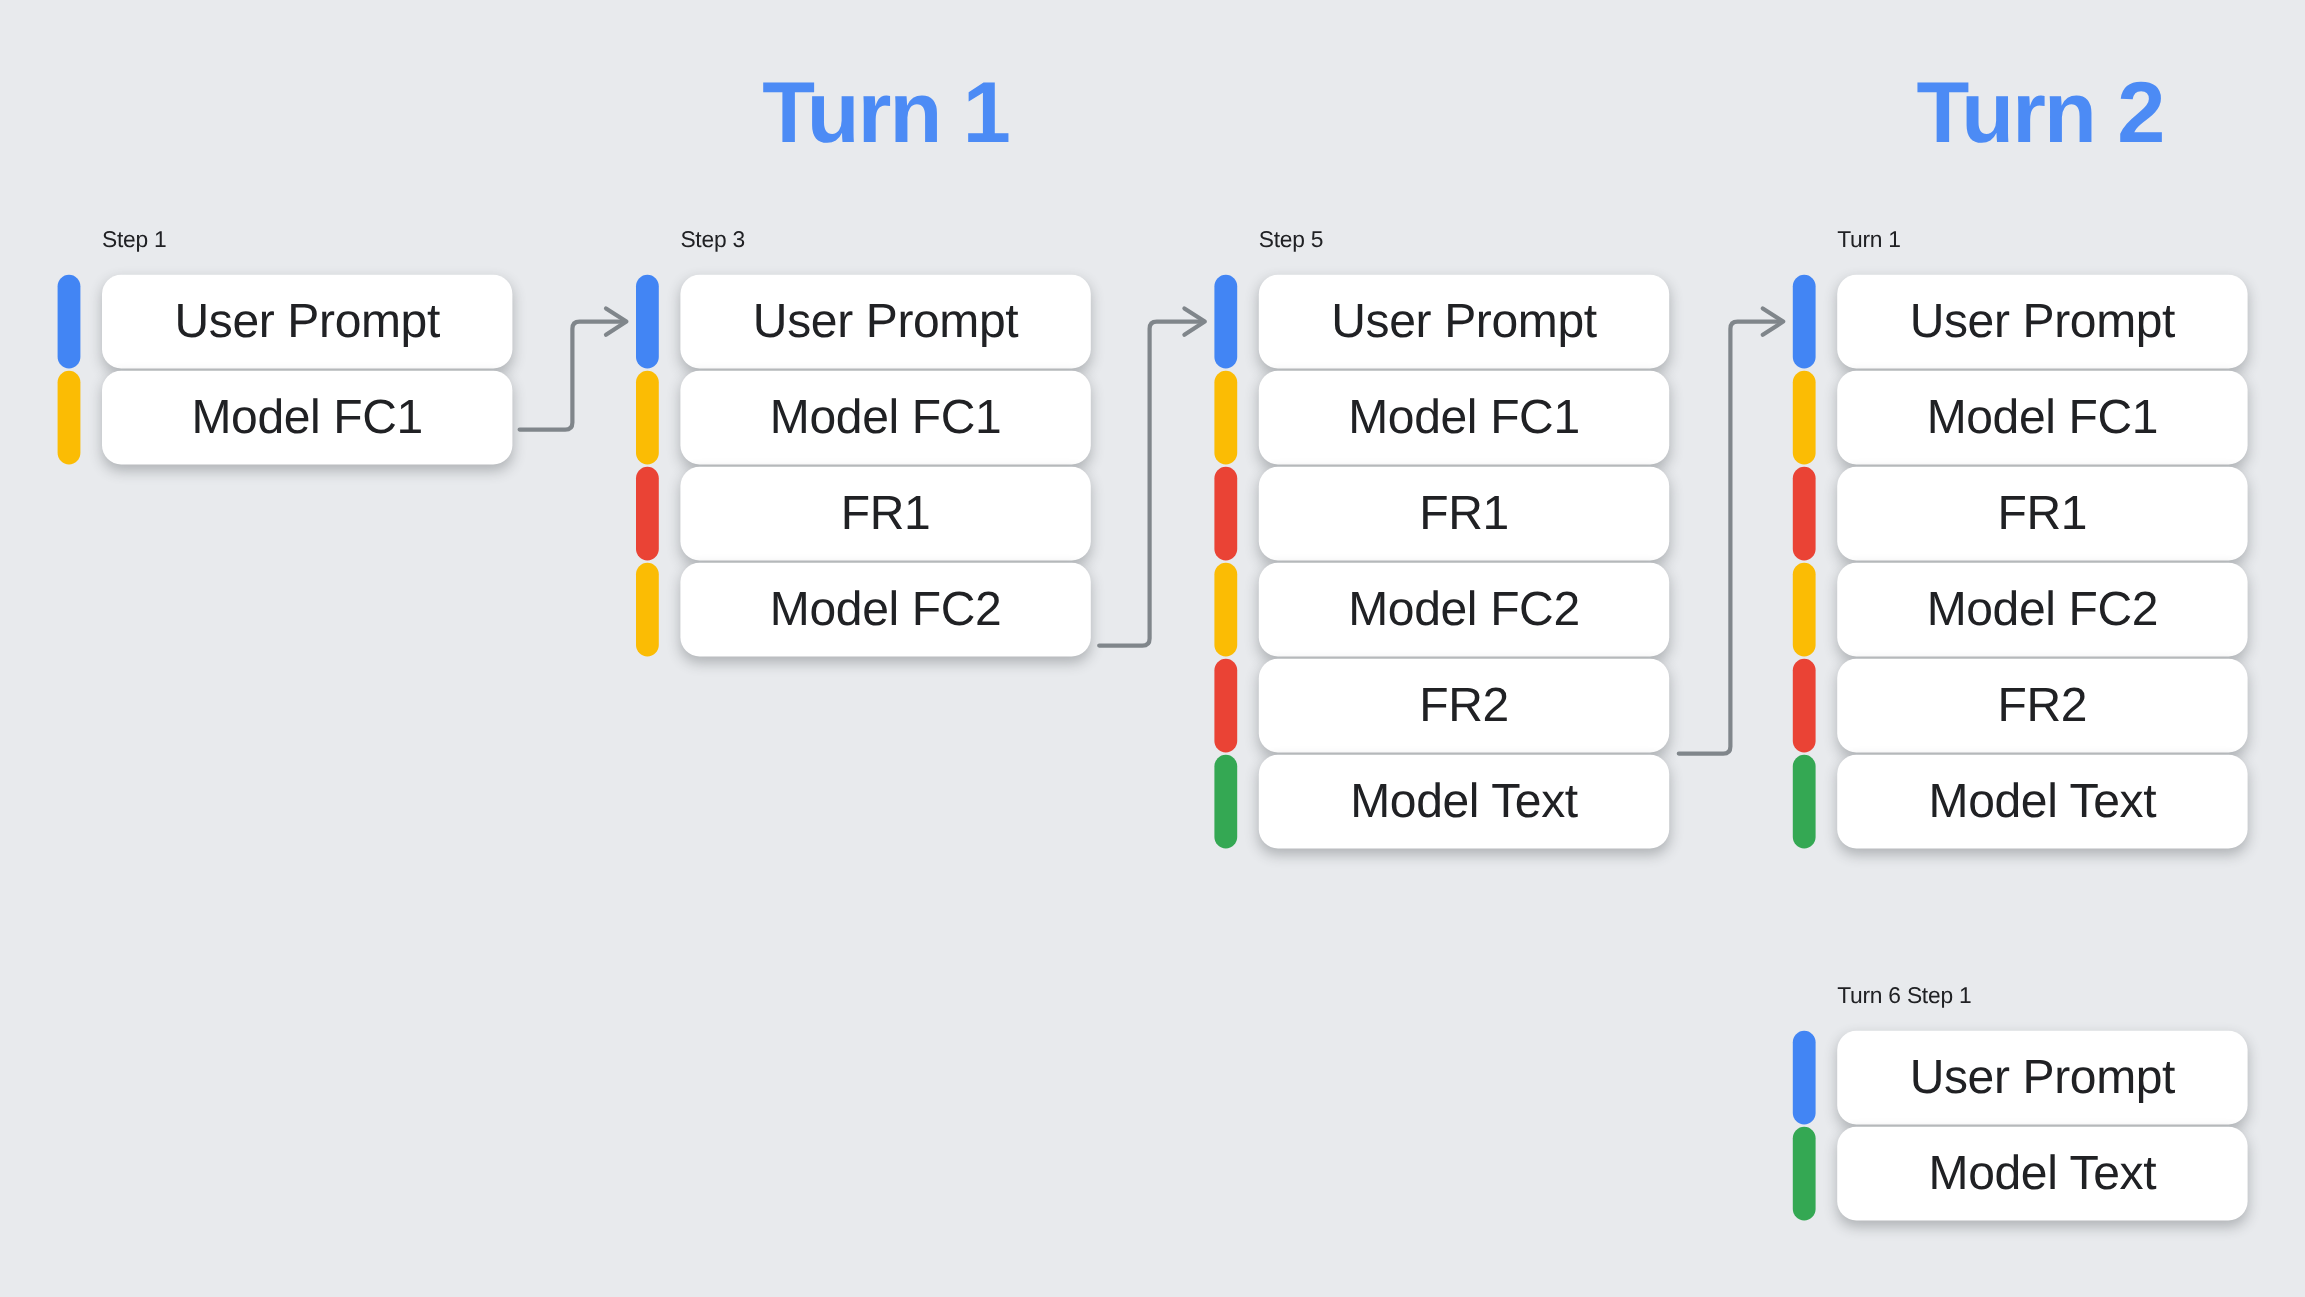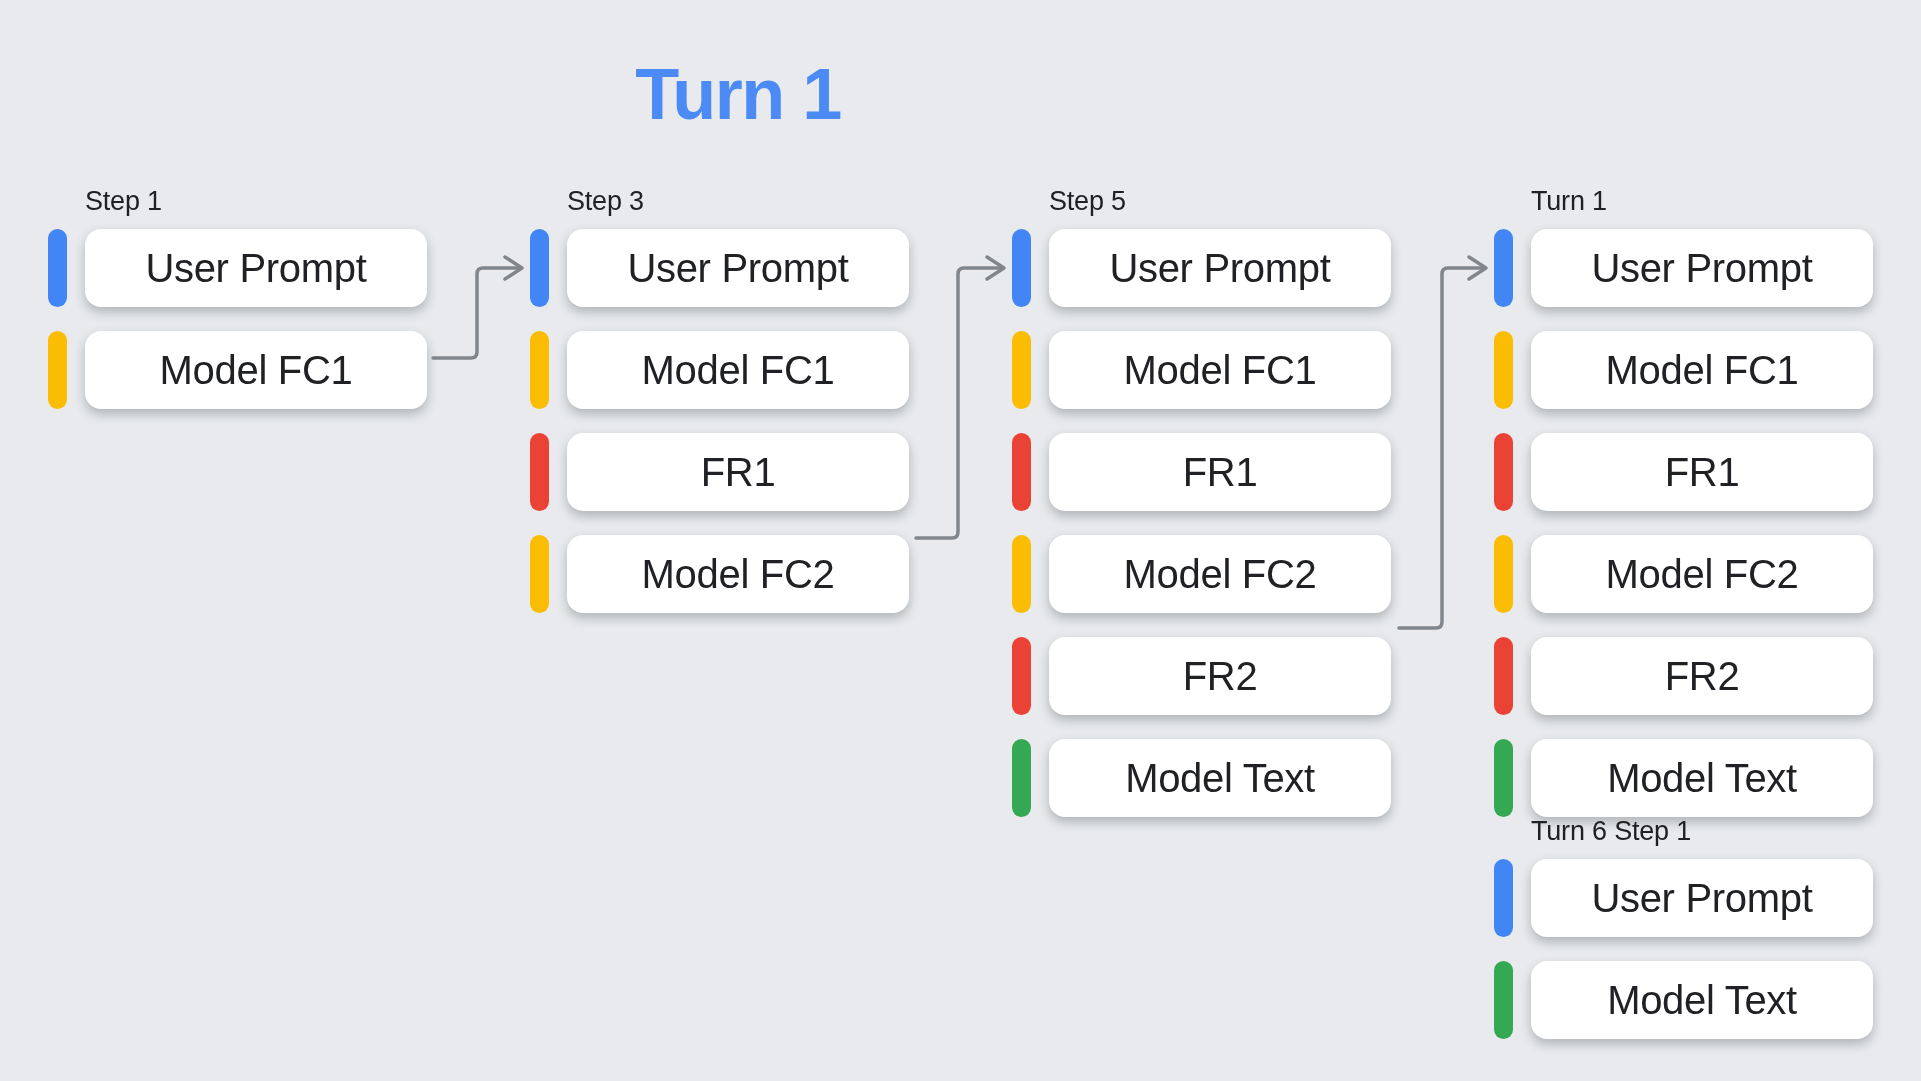--- a/index.html
+++ b/index.html
@@ -16,28 +16,28 @@
     font-size:72px;
     font-weight:700;
     letter-spacing:-1.5px;
     line-height:1;
     color:var(--header,#4C8BF5);
     white-space:nowrap;
   }
   .col{position:absolute;}
   .col-label{
     margin-left:37px;
-    font-size:27px;
+    font-size:19px;
     line-height:30px;
     letter-spacing:-0.2px;
     color:var(--text,#202124);
     margin-bottom:13px;
     white-space:nowrap;
   }
-  .row{display:flex;height:78px;margin-bottom:24px;}
+  .row{display:flex;height:78px;margin-bottom:2px;}
   .bar{
     width:19px;
     border-radius:10px;
     flex:none;
     margin-right:18px;
   }
   .card{
     width:342px;
     background:#FFFFFF;
     border-radius:16px;
@@ -60,20 +60,21 @@
     stroke-linejoin:round;
   }
 </style>
 </head>
 <body>
 
 <div id="canvas" style="--bg: #E8EAED; --header: #4C8BF5; --text: #202124; --connector: #80868B;">
 
   <div class="turn-header" style="left:738px;top:58px;">Turn 1</div>
 
+  <div class="turn-header" style="left:1700px;top:58px;">Turn 2</div>
 
   <div id="columns-root">
       <div class="col" style="left: 48px; top: 186px;">
     <div class="col-label">Step 1</div>
     <div class="rows">
           <div class="row">
     <span class="bar" style="background: rgb(66, 133, 244);"></span>
     <div class="card">User Prompt</div>
   </div>
           <div class="row">

